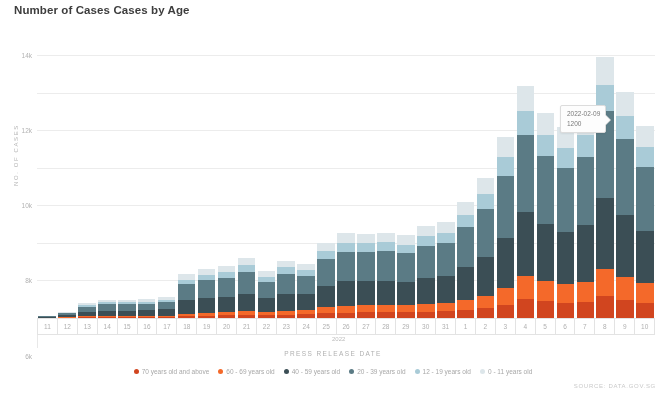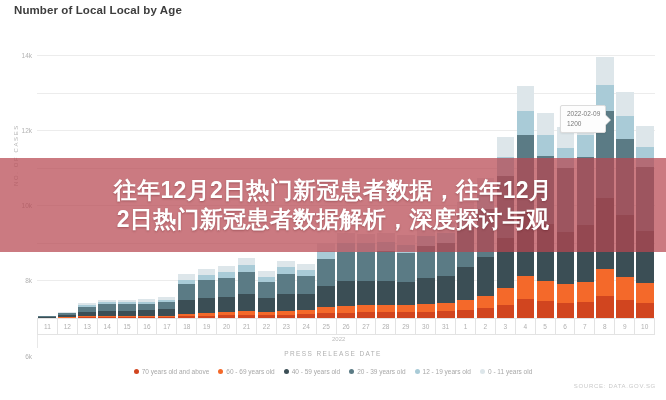--- a/index.html
+++ b/index.html
@@ -190,21 +190,21 @@
     letter-spacing: .3px;
     white-space: nowrap;
     text-shadow: 0 1px 2px rgba(90,20,25,.35);
   }
 </style>
 </head>
 <body>
 
 <div id="root">
 
-  <div class="chart-title">Number of Local Local by Age</div>
+  <div class="chart-title">Number of Cases Cases by Age</div>
 
   <div class="yaxis-title">NO. OF CASES</div>
 
   <div class="plot" id="plot">
     <div id="gridlines">
         <div class="gridline zero" style="top: 263px;"></div>
         <div class="gridline" style="top: 225.429px;"></div>
         <div class="gridline" style="top: 187.857px;"></div>
         <div class="gridline" style="top: 150.286px;">
           <div class="ytick" style="top: 150.286px;">6k</div>
@@ -538,18 +538,14 @@
       </div>
     </div>
 
   <div class="source">SOURCE: DATA.GOV.SG</div>
 
   <div class="tooltip">
     <div>2022-02-09</div>
     <div>1200</div>
   </div>
 
-  <div class="overlay">
-    <div class="overlay-line">往年12月2日热门新冠患者数据，往年12月</div>
-    <div class="overlay-line">2日热门新冠患者数据解析，深度探讨与观</div>
-  </div>
 
 </div>
 
 </body></html>

